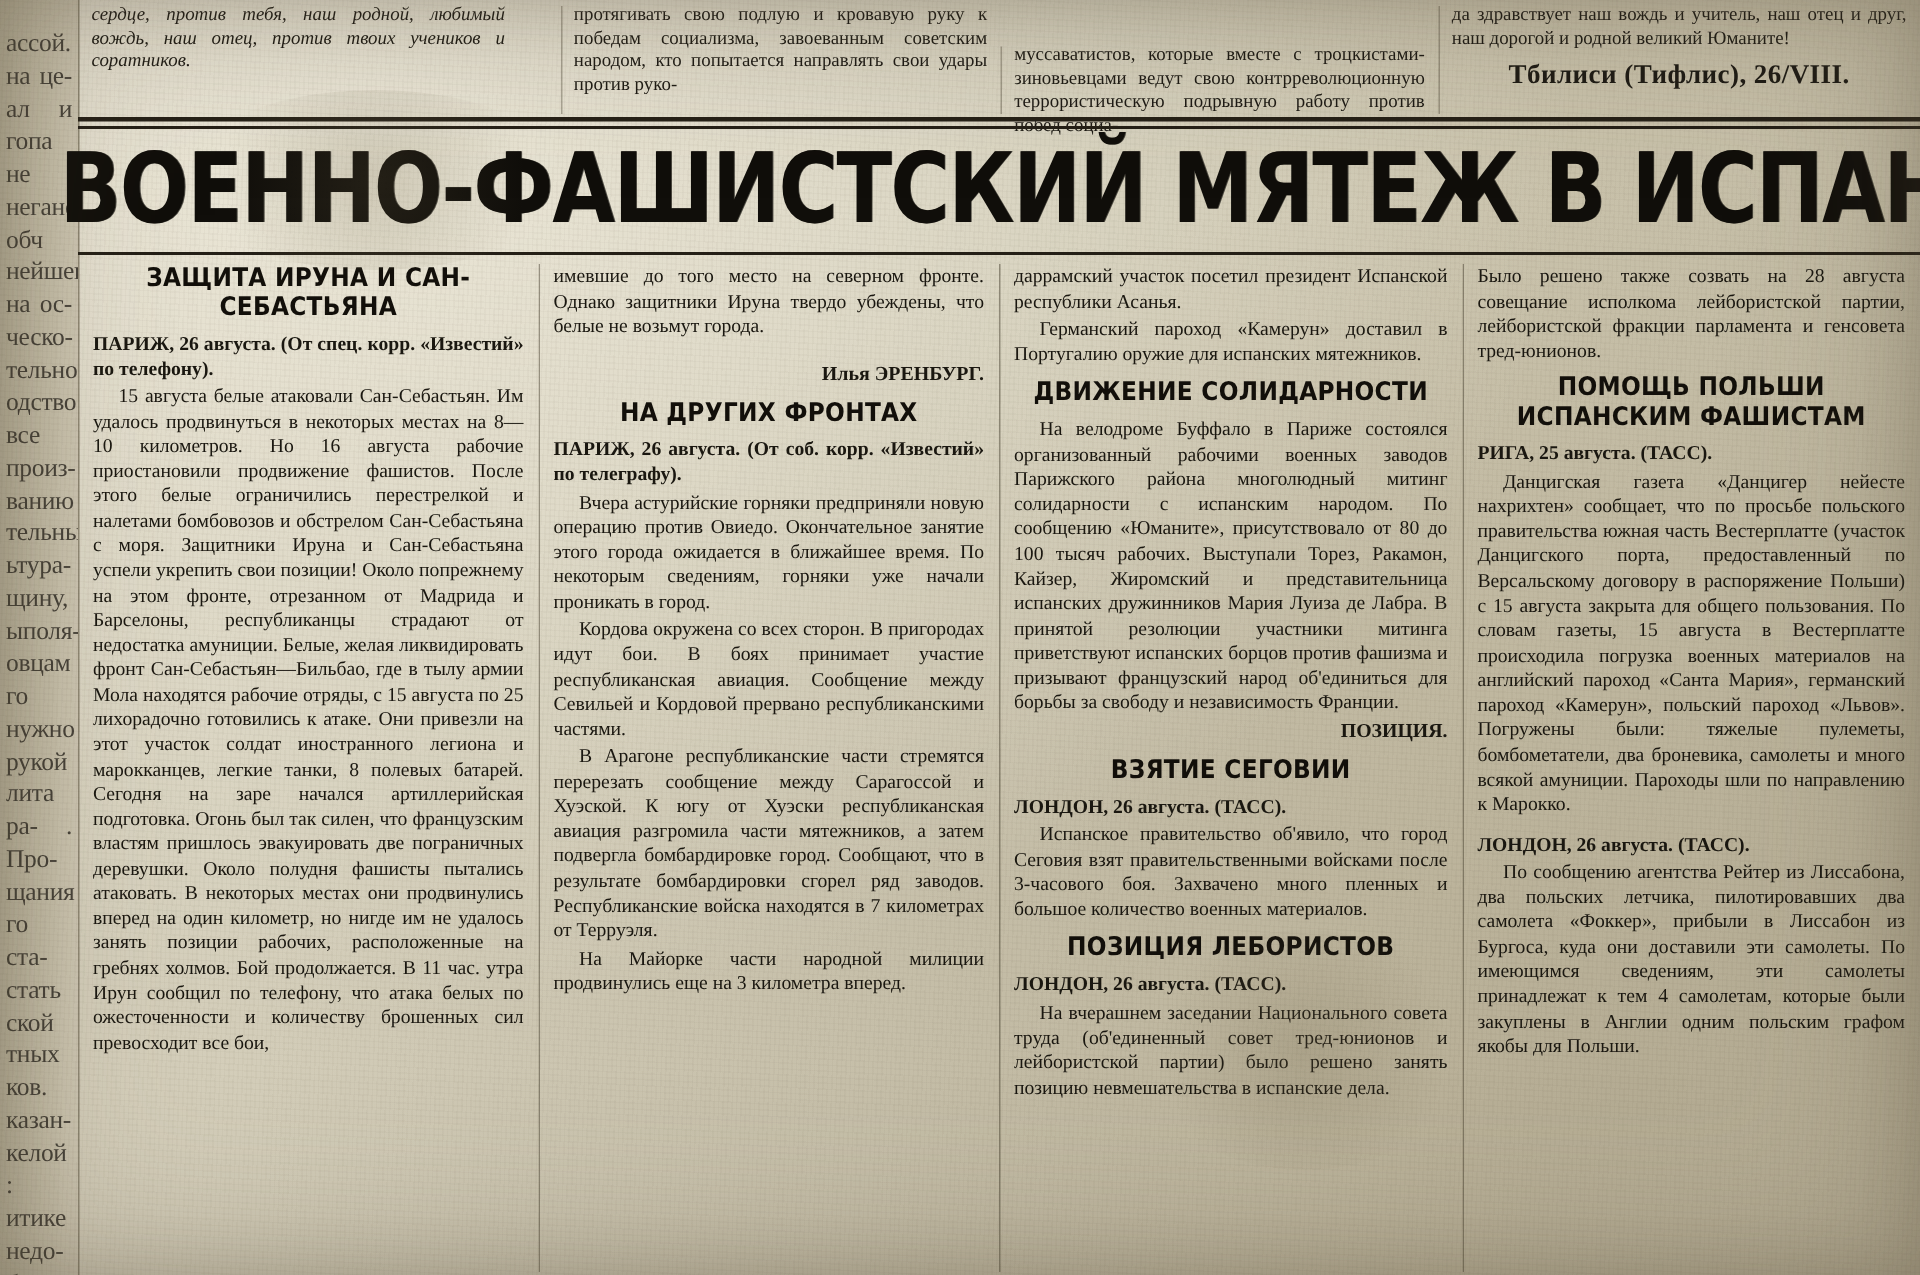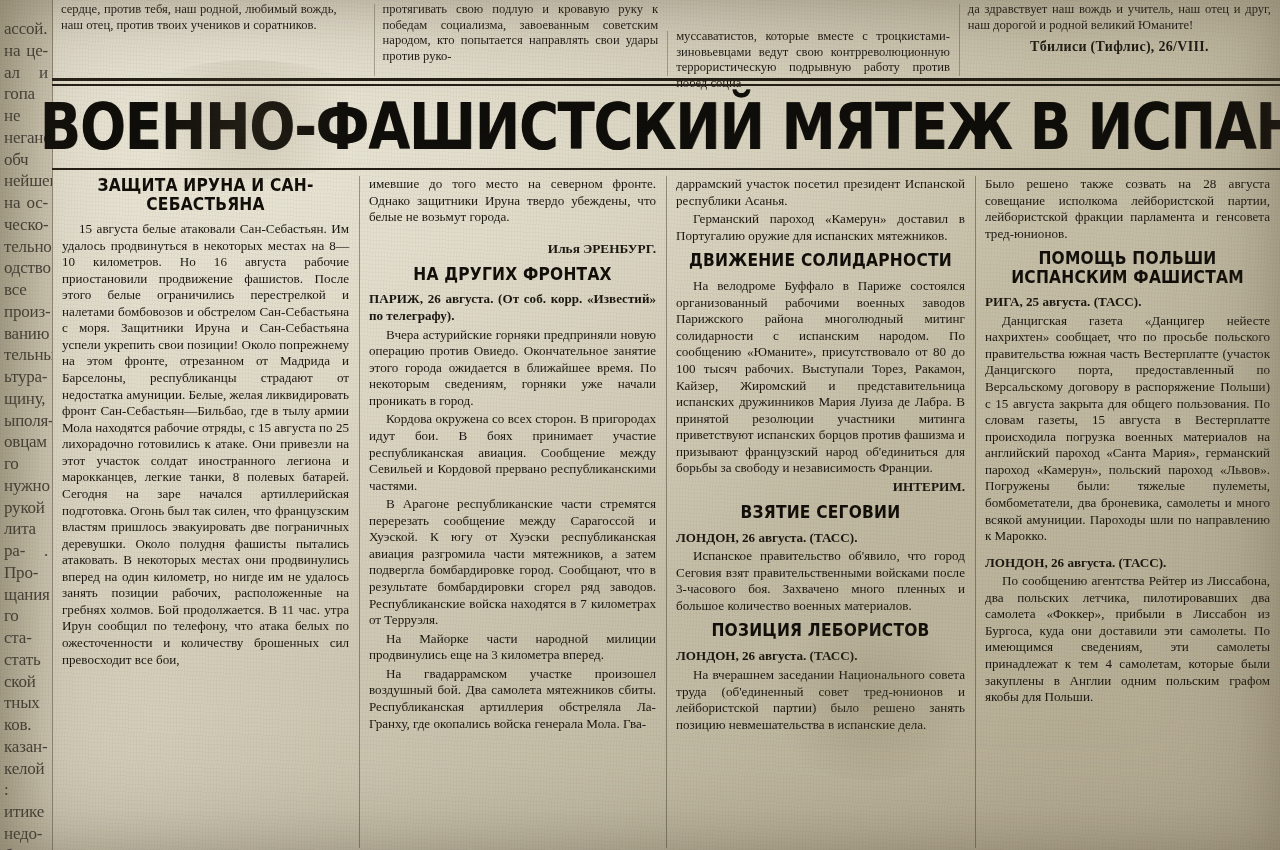--- a/index.html
+++ b/index.html
@@ -87,27 +87,27 @@
     position: relative;
     filter: blur(0.15px);
   }
   .topband .tcol + .tcol::before {
     content: "";
     position: absolute;
     left: 0; top: 2px; bottom: 2px;
     width: 1px;
     background: rgba(60,52,36,0.35);
   }
-  .topband .c1 { width: 300px; }
+  .topband .c1 { width: 300px; font-style: italic; }
   .topband .c2 { width: 300px; margin-left: 28px; }
   .topband .c3 { width: 298px; margin-top: 27px; }
   .topband .c4 { width: 330px; }
   .topband .sign {
     font-weight: bold;
-    font-size: 14px;
+    font-size: 18px;
     text-align: center;
     margin-top: 5px;
     letter-spacing: .3px;
   }
 
   .rule {
     position: absolute;
     left: 52px;
     width: 1228px;
     background: #241f16;
@@ -235,42 +235,42 @@
   <div class="rule r2"></div>
 
   <div class="headline">ВОЕННО-ФАШИСТСКИЙ МЯТЕЖ В ИСПАНИИ</div>
 
   <div class="rule r3"></div>
 
   <div class="body">
 
     <div class="col c1">
       <h3 class="sub first">ЗАЩИТА ИРУНА И САН-СЕБАСТЬЯНА</h3>
+      <p class="noind dateline">ПАРИЖ, 26 августа. (От спец. корр. «Известий» по телефону).</p>
       <p>15 августа белые атаковали Сан-Себастьян. Им удалось продвинуться в некоторых местах на 8—10 километров. Но 16 августа рабочие приостановили продвижение фашистов. После этого белые ограничились перестрелкой и налетами бомбовозов и обстрелом Сан-Себастьяна с моря. Защитники Ируна и Сан-Себастьяна успели укрепить свои позиции! Около попрежнему на этом фронте, отрезанном от Мадрида и Барселоны, республиканцы страдают от недостатка амуниции. Белые, желая ликвидировать фронт Сан-Себастьян—Бильбао, где в тылу армии Мола находятся рабочие отряды, с 15 августа по 25 лихорадочно готовились к атаке. Они привезли на этот участок солдат иностранного легиона и марокканцев, легкие танки, 8 полевых батарей. Сегодня на заре начался артиллерийская подготовка. Огонь был так силен, что французским властям пришлось эвакуировать две пограничных деревушки. Около полудня фашисты пытались атаковать. В некоторых местах они продвинулись вперед на один километр, но нигде им не удалось занять позиции рабочих, расположенные на гребнях холмов. Бой продолжается. В 11 час. утра Ирун сообщил по телефону, что атака белых по ожесточенности и количеству брошенных сил превосходит все бои,</p>
     </div>
 
     <div class="col c2">
       <p class="noind">имевшие до того место на северном фронте. Однако защитники Ируна твердо убеждены, что белые не возьмут города.</p>
       <div class="byline">Илья ЭРЕНБУРГ.</div>
       <h3 class="sub">НА ДРУГИХ ФРОНТАХ</h3>
       <p class="noind dateline">ПАРИЖ, 26 августа. (От соб. корр. «Известий» по телеграфу).</p>
       <p>Вчера астурийские горняки предприняли новую операцию против Овиедо. Окончательное занятие этого города ожидается в ближайшее время. По некоторым сведениям, горняки уже начали проникать в город.</p>
       <p>Кордова окружена со всех сторон. В пригородах идут бои. В боях принимает участие республиканская авиация. Сообщение между Севильей и Кордовой прервано республиканскими частями.</p>
       <p>В Арагоне республиканские части стремятся перерезать сообщение между Сарагоссой и Хуэской. К югу от Хуэски республиканская авиация разгромила части мятежников, а затем подвергла бомбардировке город. Сообщают, что в результате бомбардировки сгорел ряд заводов. Республиканские войска находятся в 7 километрах от Терруэля.</p>
       <p>На Майорке части народной милиции продвинулись еще на 3 километра вперед.</p>
-      <p>На гвадаррамском участке произошел воздушный бой. Два самолета мятежников сбиты. Республиканская артиллерия обстреляла Ла-Гранху, где окопались войска генерала Мола. Гва-</p>
     </div>
 
     <div class="col c3">
       <p class="noind">даррамский участок посетил президент Испанской республики Асанья.</p>
       <p>Германский пароход «Камерун» доставил в Португалию оружие для испанских мятежников.</p>
 
       <h3 class="sub">ДВИЖЕНИЕ СОЛИДАРНОСТИ</h3>
       <p>На велодроме Буффало в Париже состоялся организованный рабочими военных заводов Парижского района многолюдный митинг солидарности с испанским народом. По сообщению «Юманите», присутствовало от 80 до 100 тысяч рабочих. Выступали Торез, Ракамон, Кайзер, Жиромский и представительница испанских дружинников Мария Луиза де Лабра. В принятой резолюции участники митинга приветствуют испанских борцов против фашизма и призывают французский народ об'единиться для борьбы за свободу и независимость Франции.</p>
-      <div class="signature">ИНТЕРИМ.</div>
+      <div class="signature">ПОЗИЦИЯ.</div>
 
       <h3 class="sub">ВЗЯТИЕ СЕГОВИИ</h3>
       <p class="noind dateline">ЛОНДОН, 26 августа. (ТАСС).</p>
       <p>Испанское правительство об'явило, что город Сеговия взят правительственными войсками после 3-часового боя. Захвачено много пленных и большое количество военных материалов.</p>
 
       <h3 class="sub">ПОЗИЦИЯ ЛЕБОРИСТОВ</h3>
       <p class="noind dateline">ЛОНДОН, 26 августа. (ТАСС).</p>
       <p>На вчерашнем заседании Национального совета труда (об'единенный совет тред-юнионов и лейбористской партии) было решено занять позицию невмешательства в испанские дела.</p>
     </div>
 

